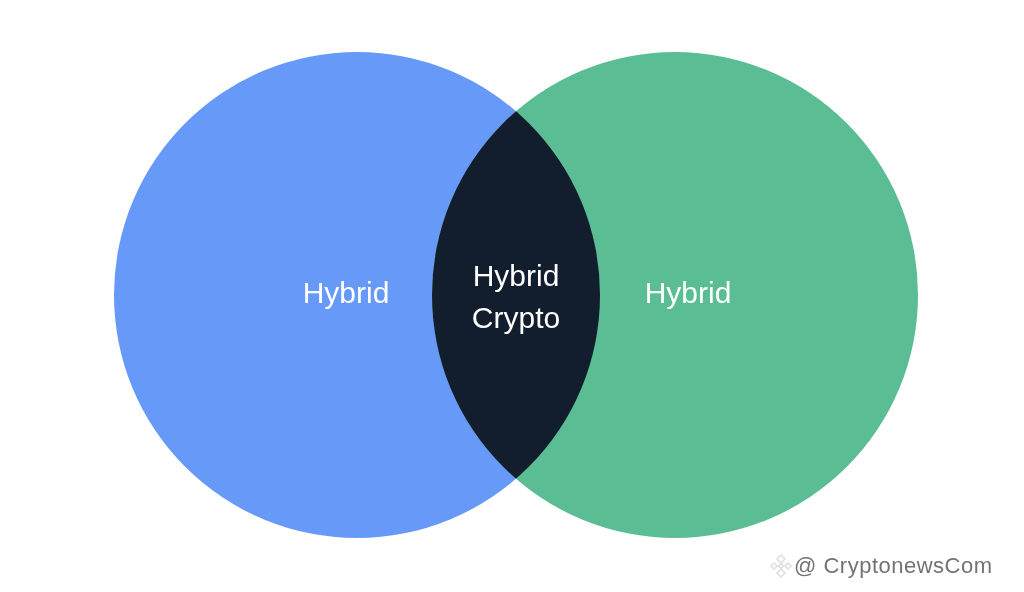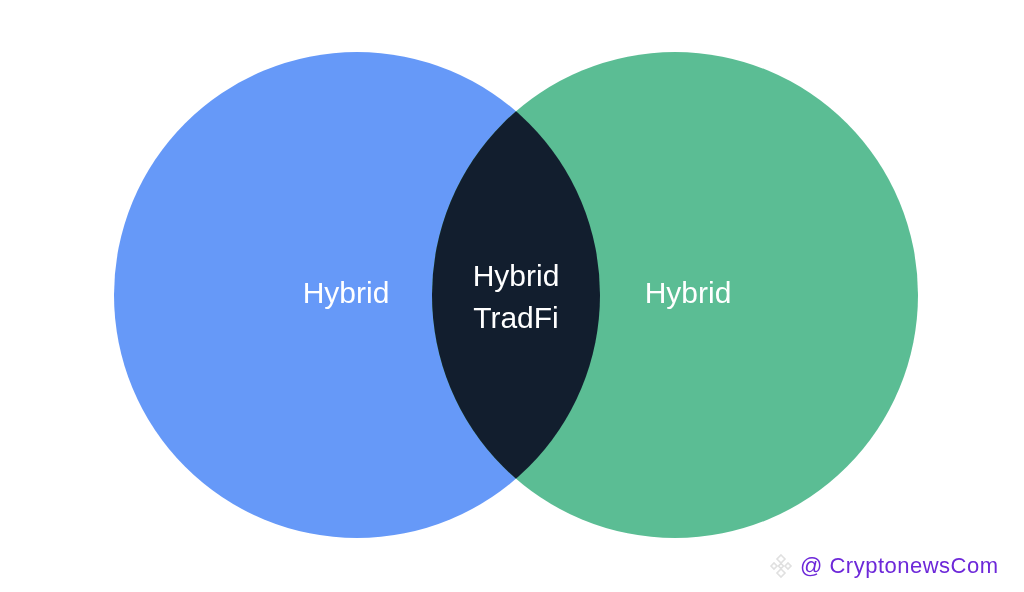--- a/index.html
+++ b/index.html
@@ -2,42 +2,42 @@
 <html><head>
   <meta charset="utf-8">
   <style>
     html, body { margin: 0; padding: 0; background: #ffffff; }
     body { width: 1024px; height: 592px; position: relative; overflow: hidden; font-family: "Liberation Sans", sans-serif; }
     svg.venn { position: absolute; left: 0; top: 0; }
     .label { position: absolute; color: #ffffff; font-family: "Liberation Sans", sans-serif; text-align: center; white-space: nowrap; }
     .label-crypto { left: 286px; top: 276px; width: 120px; font-size: 30px; }
     .label-tradfi { left: 628px; top: 276px; width: 120px; font-size: 30px; }
     .label-hybrid { left: 436px; top: 255px; width: 160px; font-size: 30px; line-height: 42px; }
-    .watermark { position: absolute; left: 768px; top: 553px; display: flex; align-items: center; gap: 6px; color: #6d28d9; font-size: 22px; letter-spacing: 0.5px; }
+    .watermark { position: absolute; left: 768px; top: 553px; display: flex; align-items: center; color: #737373; font-size: 22px; letter-spacing: 0.5px; }
     .watermark svg { display: block; }
   </style>
 </head>
 <body>
 
 <svg class="venn" width="1024" height="592" viewBox="0 0 1024 592">
   <defs>
     <clipPath id="clip-left">
       <ellipse cx="357" cy="295" rx="243" ry="243"></ellipse>
     </clipPath>
   </defs>
   <ellipse cx="357" cy="295" rx="243" ry="243" fill="#6699F8"></ellipse>
   <ellipse cx="675" cy="295" rx="243" ry="243" fill="#5BBD94"></ellipse>
   <ellipse cx="675" cy="295" rx="243" ry="243" fill="#121E2E" clip-path="url(#clip-left)"></ellipse>
 </svg>
 
 <div class="label label-crypto">Hybrid</div>
 <div class="label label-tradfi">Hybrid</div>
 <div class="label label-hybrid">
   <div>Hybrid</div>
-  <div>TradFi</div>
+  <div>Crypto</div>
 </div>
 
 <div class="watermark">
   <svg width="26" height="26" viewBox="0 0 26 26">
     <g fill="none" stroke="#e0e0e0" stroke-width="1.6">
       <path d="M13 2 L17 6 L13 10 L9 6 Z"></path>
       <path d="M13 16 L17 20 L13 24 L9 20 Z"></path>
       <path d="M3 13 L6 10 L9 13 L6 16 Z"></path>
       <path d="M17 13 L20 10 L23 13 L20 16 Z"></path>
       <path d="M13 10.5 L15.5 13 L13 15.5 L10.5 13 Z"></path>

